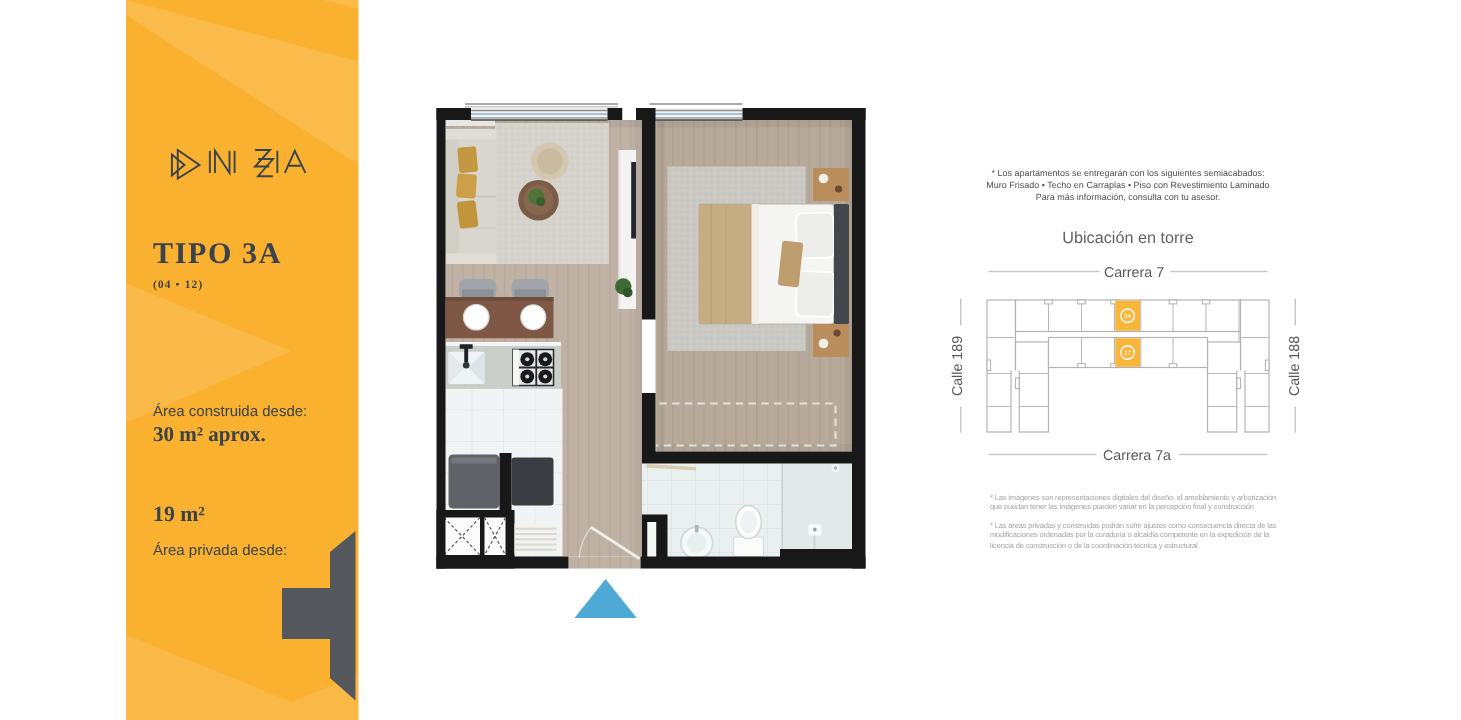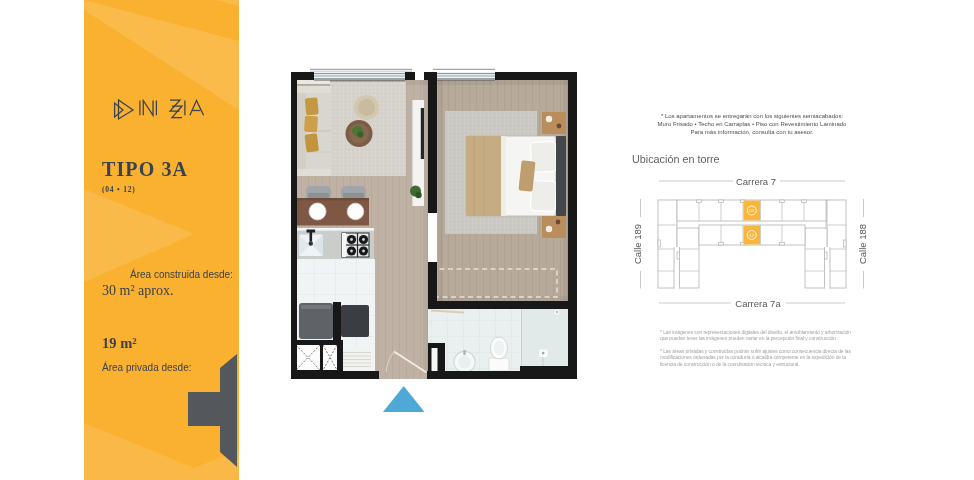--- a/index.html
+++ b/index.html
@@ -35,23 +35,23 @@
     <line x1="100.9" y1="100.5" x2="100.9" y2="115.3"></line>
     <polyline points="105.9,115.3 112.5,100.5 119.6,115.3"></polyline>
     <line x1="108.5" y1="110.5" x2="116.5" y2="110.5"></line>
   </svg>
 
   <div class="abs navy" style="left:18px;top:158px;font-family:'Liberation Serif',serif;font-weight:bold;font-size:20px;letter-spacing:1.1px;">TIPO 3A</div>
 
   <div class="abs navy" style="left:18px;top:185px;font-family:'Liberation Serif',serif;font-weight:bold;font-size:7.5px;letter-spacing:0.8px;">(04 • 12)</div>
 
 
-  <div class="abs navy" style="left:18px;top:269px;font-size:10px;margin-left:28px;">Área construida desde:</div>
-
-  <div class="abs navy" style="left:18px;top:283px;font-family:'Liberation Serif',serif;font-weight:normal;font-size:14px;">30 m² aprox.</div>
+  <div class="abs navy" style="left:18px;top:269px;font-size:10px;">Área construida desde:</div>
+
+  <div class="abs navy" style="left:18px;top:283px;font-family:'Liberation Serif',serif;font-weight:bold;font-size:14px;">30 m² aprox.</div>
 
   <div class="abs navy" style="left:18px;top:318px;font-size:10px;margin-top:44px;">Área privada desde:</div>
 
   <div class="abs navy" style="left:18px;top:335px;font-family:'Liberation Serif',serif;font-weight:bold;font-size:14.5px;">19 m²</div>
 </div>
 
 <svg class="abs" style="left:286px;top:60px;" width="296" height="356" viewBox="286 60 296 356">
   <defs>
     <pattern id="wood1" width="7" height="40" patternUnits="userSpaceOnUse">
       <rect width="7" height="40" fill="#BFB2A5"></rect>
@@ -293,21 +293,21 @@
 
   <polygon points="383,412 424.5,412 403.7,386" fill="#4FA9D6"></polygon>
 </svg>
 
 <div class="abs" style="left:632px;top:112px;width:240px;text-align:center;font-size:6px;line-height:8px;color:#4F4F4F;">
   * Los apartamentos se entregarán con los siguientes semiacabados:<br>
   Muro Frisado • Techo en Carraplas • Piso con Revestimiento Laminado<br>
   Para más información, consulta con tu asesor.
 </div>
 
-<div class="abs" style="left:632px;top:153px;width:240px;font-size:10.8px;color:#5F6367;">Ubicación en torre</div>
+<div class="abs" style="left:632px;top:153px;width:240px;text-align:center;font-size:10.8px;color:#5F6367;">Ubicación en torre</div>
 
 <svg class="abs" style="left:630px;top:168px;" width="244" height="148" viewBox="630 168 244 148">
   <g fill="#FFFFFF" stroke="#B3B3B3" stroke-width="0.8">
 
     <rect x="658" y="200" width="19" height="88"></rect>
 
     <rect x="677" y="228" width="22" height="60"></rect>
 
     <rect x="677" y="200" width="150" height="21"></rect>
 

